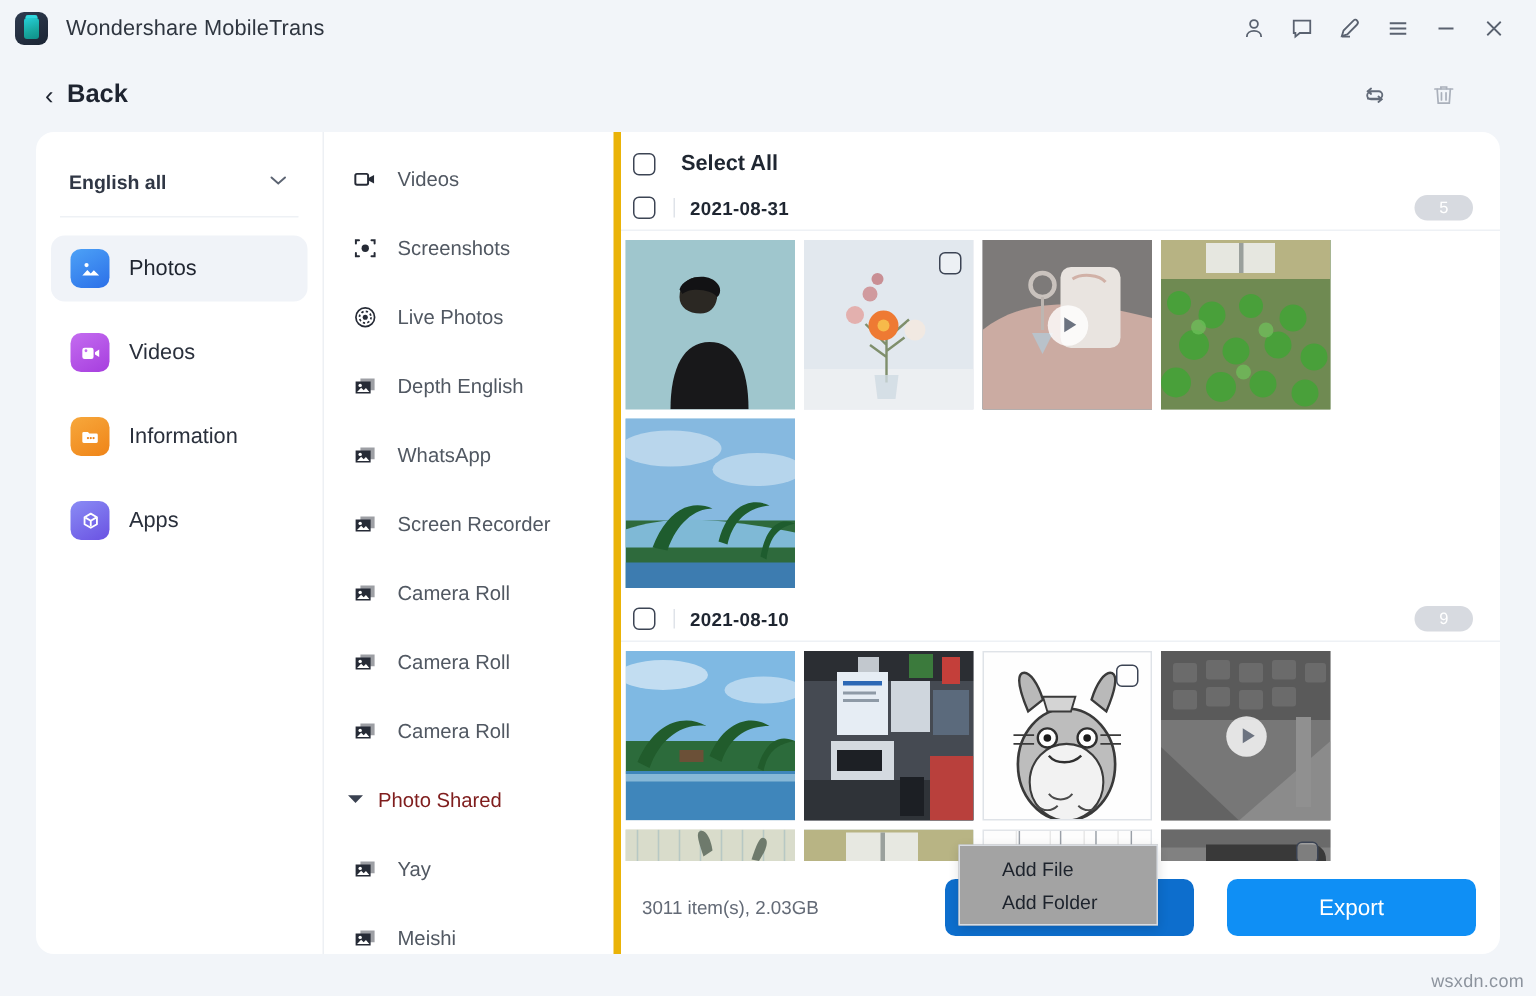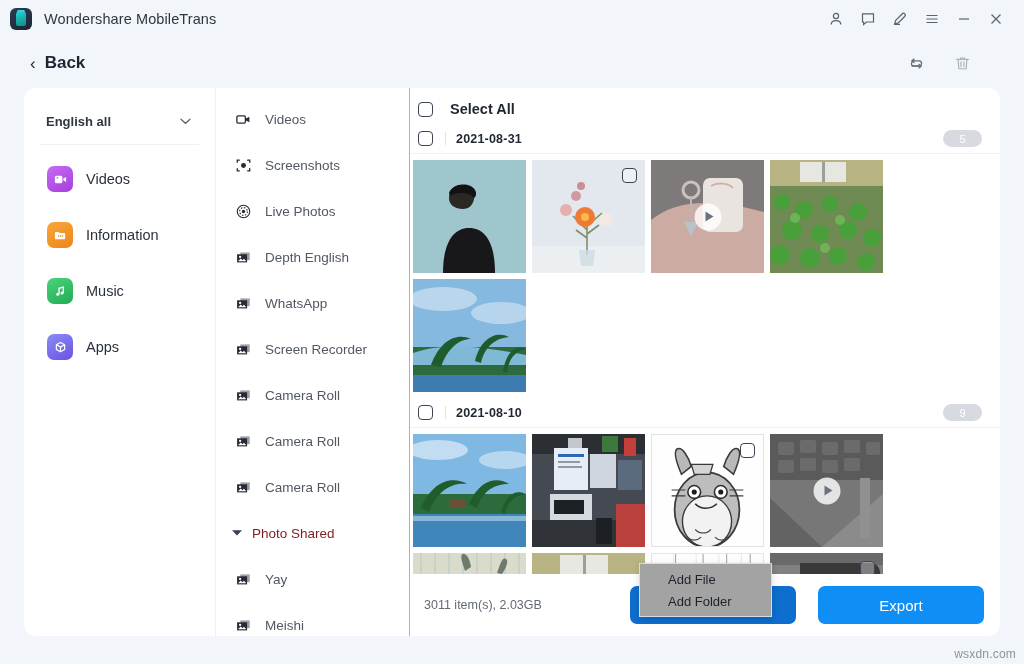--- a/index.html
+++ b/index.html
@@ -109,21 +109,21 @@
     height: 46px; padding-left: 19px; cursor: pointer;
   }
   .album-label { font-size: 13.5px; color: #515862; white-space: nowrap; }
   .album-ic { width: 17px; height: 17px; flex:none; color:#262b36; display:flex; align-items:center; justify-content:center;}
   .group-item { display:flex; align-items:center; gap:10px; height:46px; padding-left:16px; cursor:pointer;}
   .group-caret { color:#3a4150; font-size: 9px; }
   .group-label { font-size:13.5px; color:#7f1d1d; }
 
   
   .content { flex: 1; position: relative; display:flex; flex-direction: column;
-             border-left: 1px solid #eab308; overflow:hidden; }
+             border-left: 5px solid #eab308; overflow:hidden; }
   .content-scroll { flex:1; overflow:hidden; position:relative; }
   .cbox {
     width: 15px; height: 15px; border-radius: 4px;
     border: 1.5px solid #3c4454; background: #fff; flex:none; cursor:pointer;
   }
   .select-all-row { height: 30px; display:flex; align-items:center; padding-left:8px; margin-top: 6px;}
   .select-all-label { font-size: 14.5px; font-weight: bold; color:#1f2631; margin-left: 17px;}
 
   .date-row {
     display:flex; align-items:center; height: 30px; padding-left: 8px;
@@ -266,20 +266,29 @@
         <span class="chev">
           <svg width="11" height="7" viewBox="0 0 11 7" fill="none" stroke="currentColor" stroke-width="1.3" stroke-linecap="round">
               <path d="M1 1.3l4.5 4 4.5-4"></path>
             </svg>
         </span>
       </div>
       <div class="lang-rule"></div>
 
       <div class="nav">
 
+        <div class="nav-item active">
+          <span class="nav-icon ico-photos">
+            <svg width="15" height="15" viewBox="0 0 16 16">
+                <circle cx="5" cy="5" r="1.5" fill="#fff"></circle>
+                <path d="M2 12.5l3.6-4 2.4 2.6 2.2-2.4L14 12.5z" fill="#fff"></path>
+              </svg>
+          </span>
+          <span class="nav-label">Photos</span>
+        </div>
 
         <div class="nav-item">
           <span class="nav-icon ico-videos">
             <svg width="15" height="15" viewBox="0 0 16 16">
                 <rect x="2" y="4" width="8" height="8" rx="1.6" fill="#fff"></rect>
                 <path d="M11 7.2l3-1.8v5.2l-3-1.8z" fill="#fff"></path>
                 <circle cx="4.6" cy="6.2" r="1" fill="#c46cf0"></circle>
               </svg>
           </span>
           <span class="nav-label">Videos</span>
@@ -290,30 +299,20 @@
             <svg width="15" height="15" viewBox="0 0 16 16">
                 <path d="M2 5.2a1 1 0 0 1 1-1h3l1 1.2h5a1 1 0 0 1 1 1V11a1 1 0 0 1-1 1H3a1 1 0 0 1-1-1z" fill="#fff"></path>
                 <circle cx="6" cy="8.6" r=".8" fill="#ef8418"></circle>
                 <circle cx="8" cy="8.6" r=".8" fill="#ef8418"></circle>
                 <circle cx="10" cy="8.6" r=".8" fill="#ef8418"></circle>
               </svg>
           </span>
           <span class="nav-label">Information</span>
         </div>
 
-        <div class="nav-item">
-          <span class="nav-icon ico-music">
-            <svg width="15" height="15" viewBox="0 0 16 16" fill="none" stroke="#fff" stroke-width="1.4" stroke-linecap="round">
-                <path d="M6.4 10.6V4.6l4.6-1.2v6"></path>
-                <circle cx="5" cy="10.9" r="1.6" fill="#fff" stroke="none"></circle>
-                <circle cx="9.6" cy="9.7" r="1.6" fill="#fff" stroke="none"></circle>
-              </svg>
-          </span>
-          <span class="nav-label">Music</span>
-        </div>
 
         <div class="nav-item">
           <span class="nav-icon ico-apps">
             <svg width="15" height="15" viewBox="0 0 16 16" fill="none" stroke="#fff" stroke-width="1.3" stroke-linejoin="round">
                 <path d="M8 2.6l4.4 2.5v5L8 12.6 3.6 10.1v-5z"></path>
                 <path d="M8 7.6v4M8 7.6L4.2 5.4M8 7.6l3.8-2.2"></path>
               </svg>
           </span>
           <span class="nav-label">Apps</span>
         </div>

